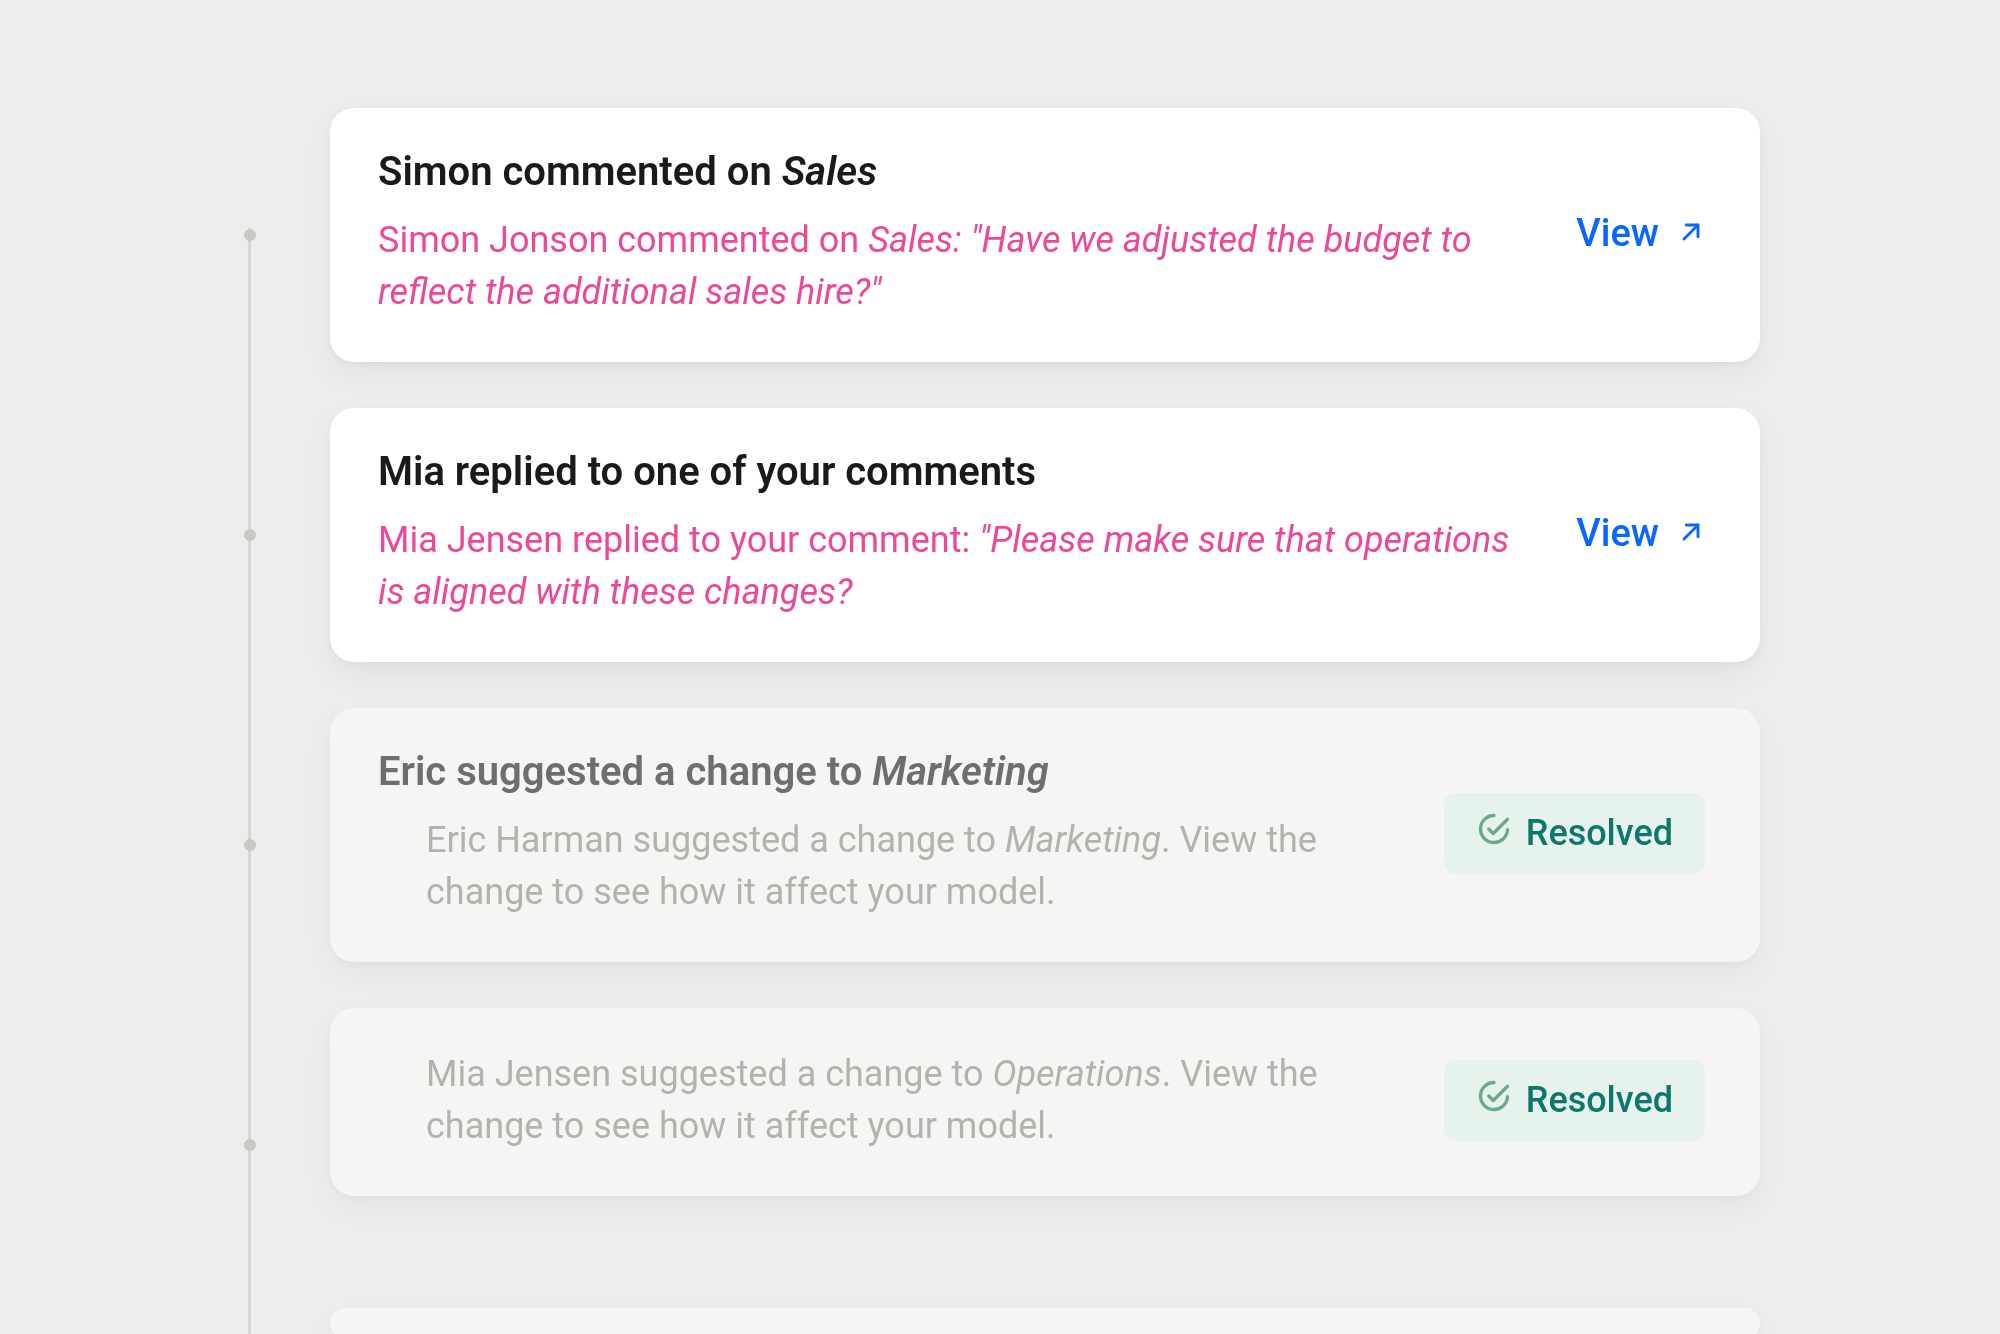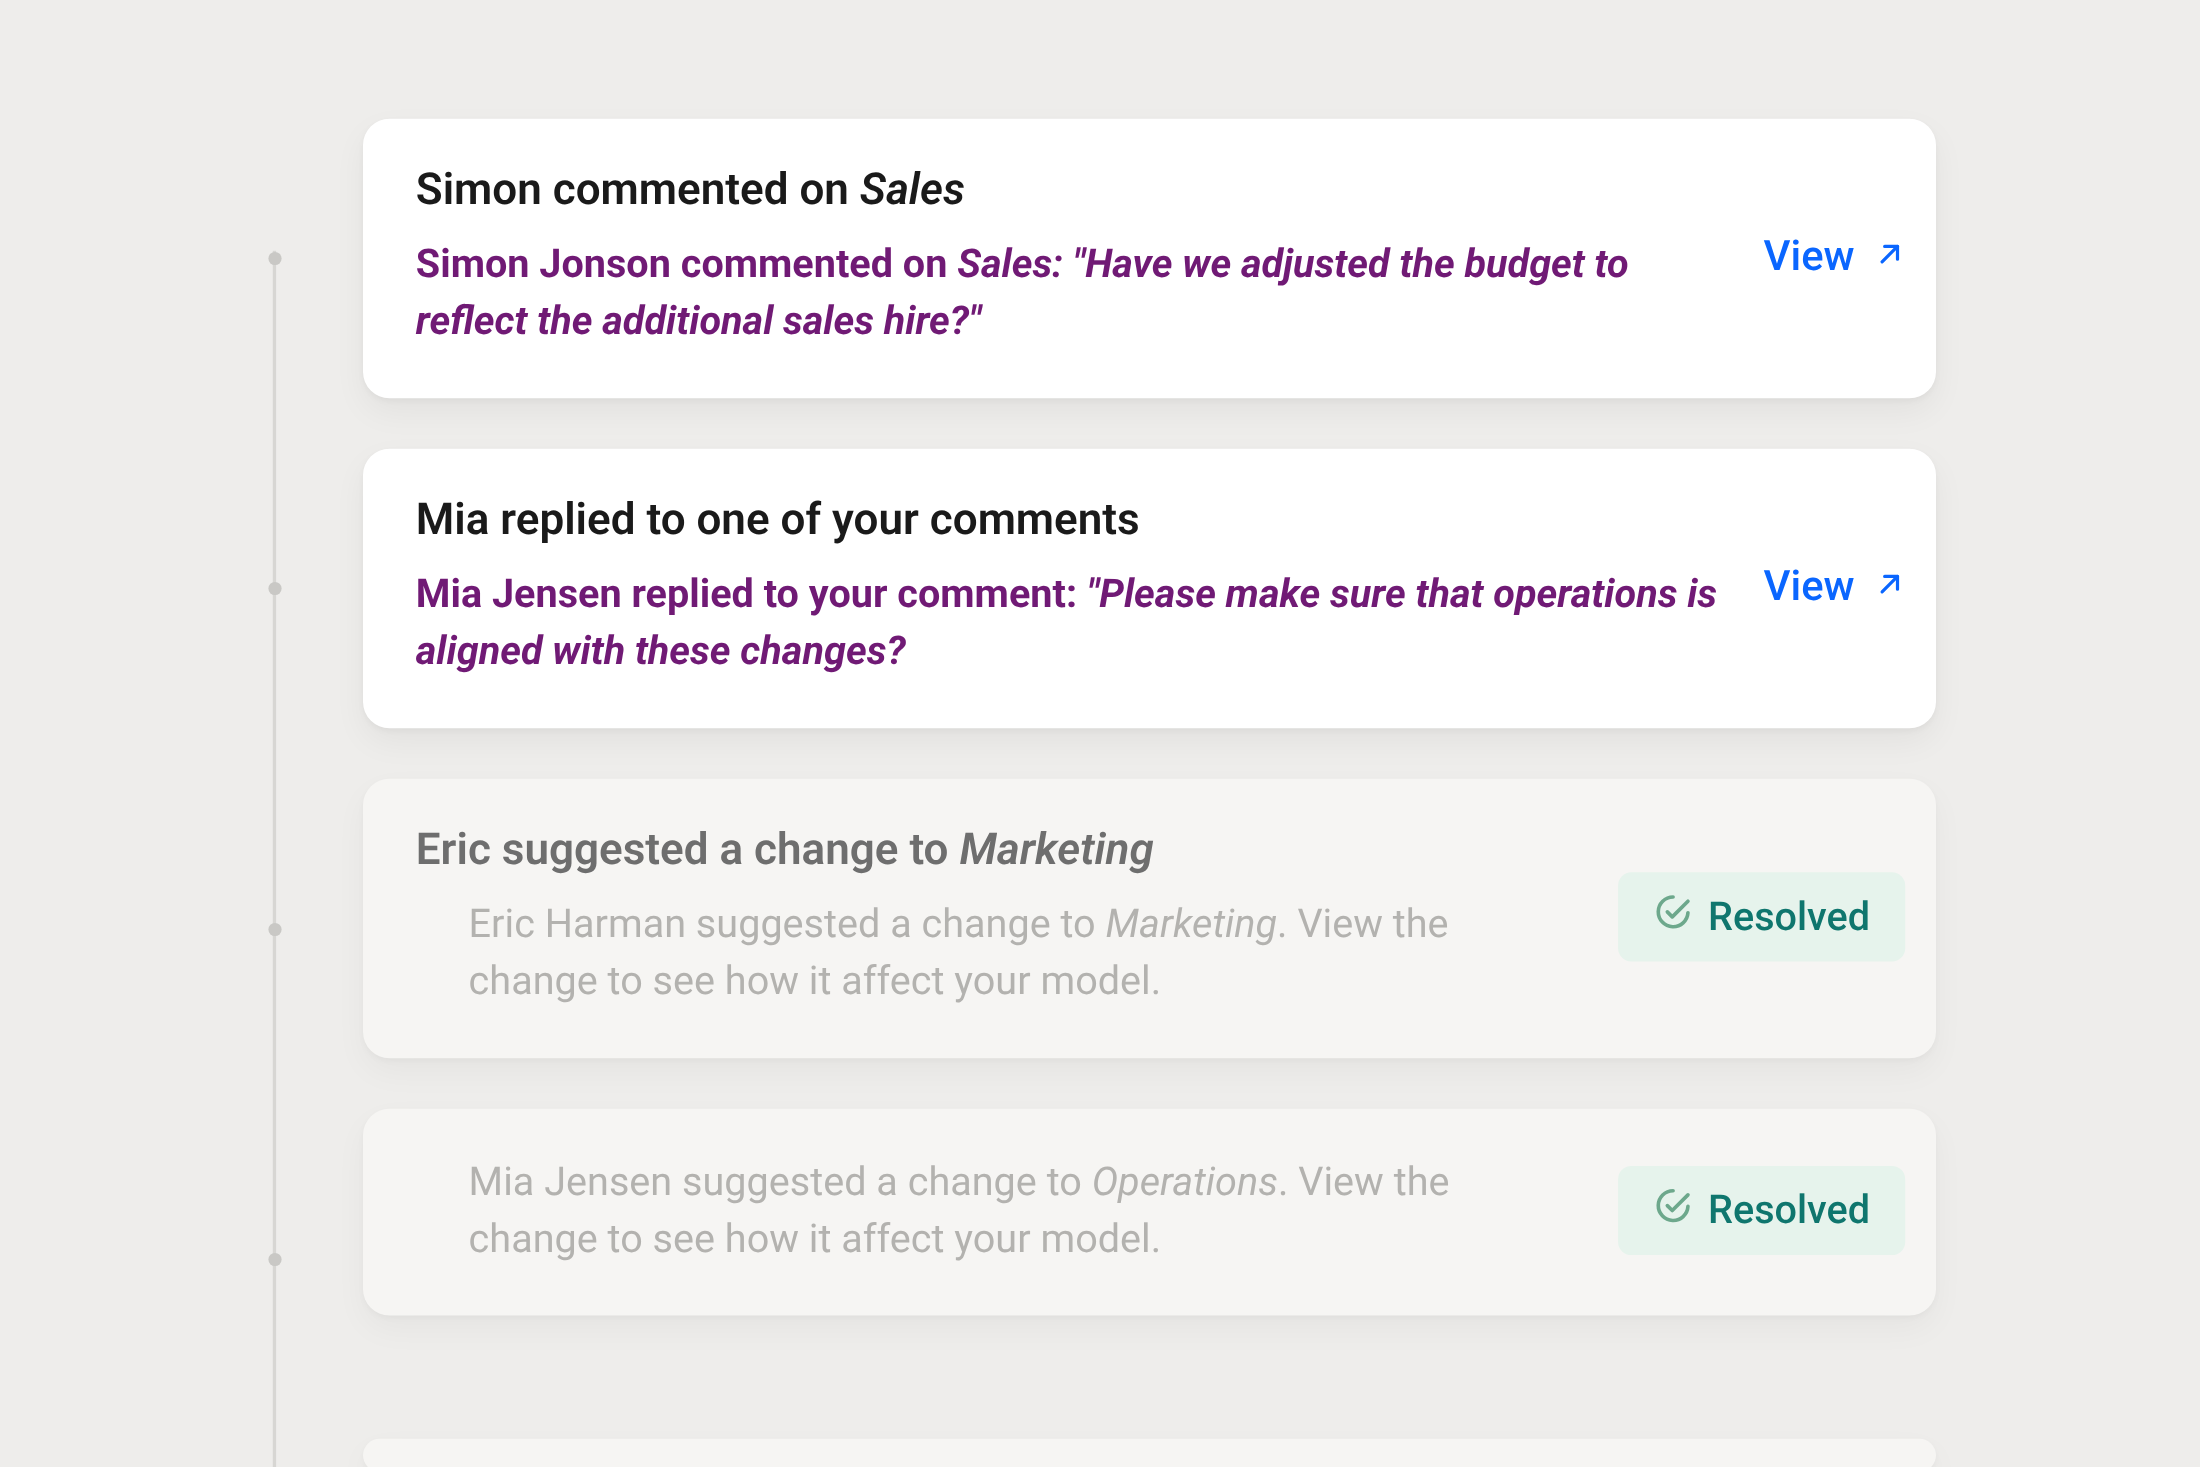--- a/index.html
+++ b/index.html
@@ -34,21 +34,21 @@
     border-radius: 50%;
     background: #c9c8c5;
     transform: translate(-50%, -50%);
   }
 
   .card {
     position: absolute;
     left: 330px;
     width: 1430px;
     border-radius: 24px;
-    padding: 40px 28px 44px 48px;
+    padding: 40px 55px 44px 48px;
     display: flex;
     align-items: center;
     justify-content: space-between;
     gap: 40px;
   }
   .card.primary {
     background: #ffffff;
     box-shadow: 0 2px 6px rgba(0,0,0,0.04), 0 12px 30px rgba(0,0,0,0.05);
   }
   .card.muted {
@@ -70,21 +70,21 @@
     margin-bottom: 18px;
   }
   .card.primary .card-title { color: #1a1a1a; }
   .card.muted   .card-title { color: #6e6e6e; }
 
   .card-body {
     font-size: 36px;
     line-height: 1.45;
     font-weight: 400;
   }
-  .card.primary .card-body { color: #701a75; font-weight: bold; }
+  .card.primary .card-body { color: #ec4899; }
   .card.muted   .card-body { color: #b3b2af; margin-left: 48px; }
 
   .title-em { font-style: italic; font-weight: 600; }
   .body-em  { font-style: italic; }
 
   .view-link {
     display: inline-flex;
     align-items: center;
     gap: 18px;
     color: #0a66ff;

